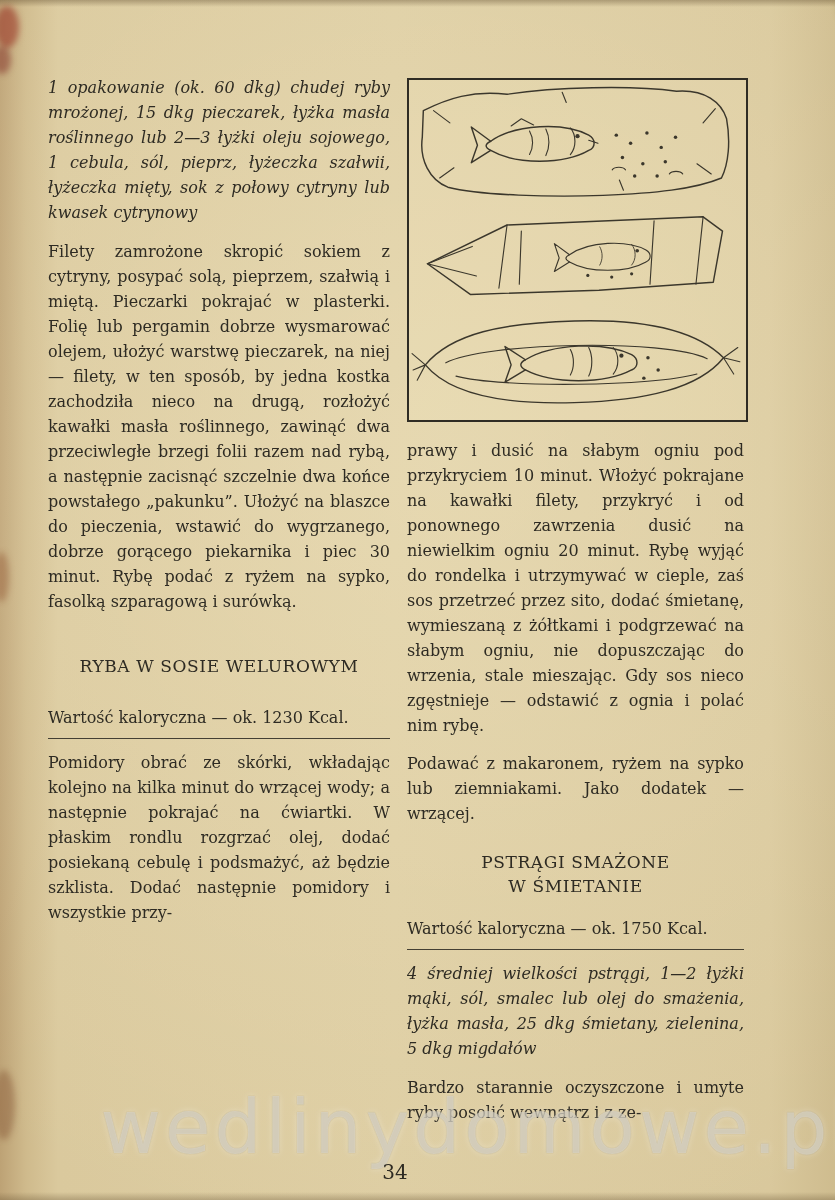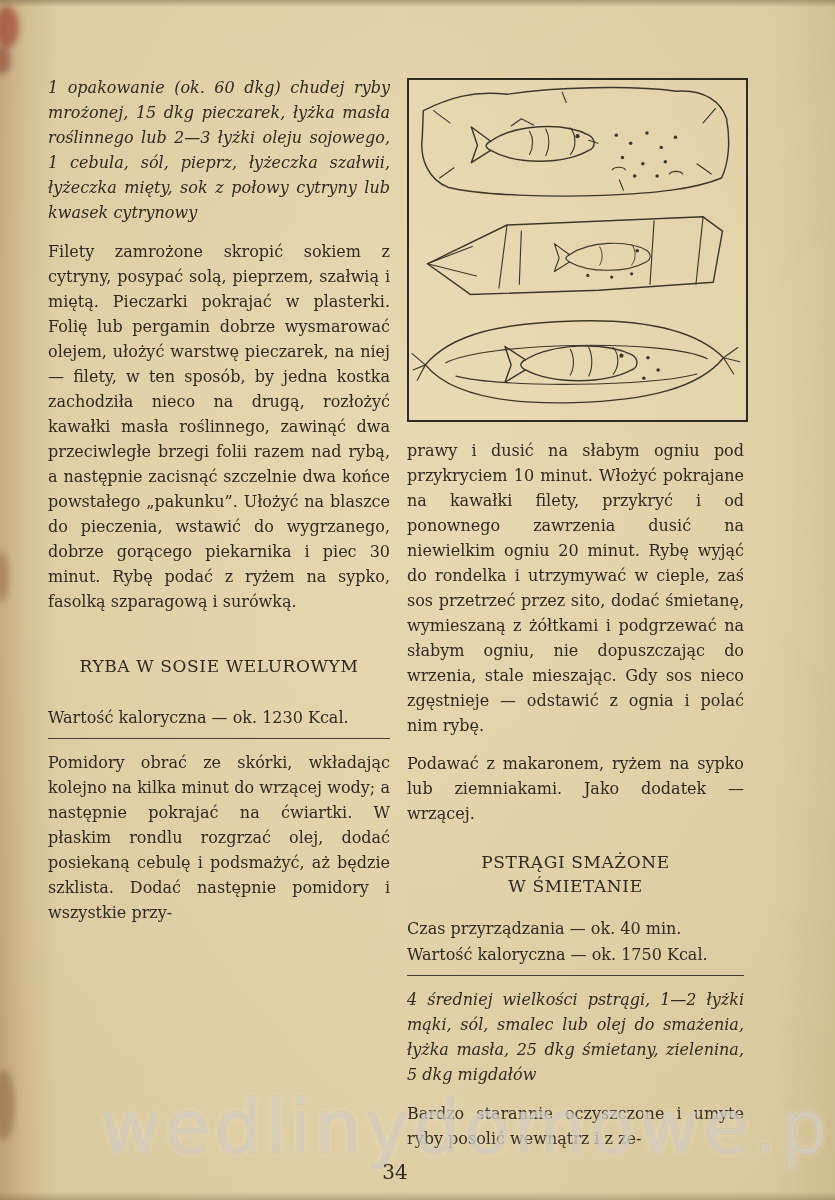--- a/index.html
+++ b/index.html
@@ -146,21 +146,20 @@
     </div>
 
     <p class="body">prawy i dusić na słabym ogniu pod przykryciem 10 minut. Włożyć pokrajane na kawałki filety, przykryć i od ponownego zawrzenia dusić na niewielkim ogniu 20 minut. Rybę wyjąć do rondelka i utrzymywać w cieple, zaś sos przetrzeć przez sito, dodać śmietanę, wymieszaną z żółtkami i podgrzewać na słabym ogniu, nie dopuszczając do wrzenia, stale mieszając. Gdy sos nieco zgęstnieje — odstawić z ognia i polać nim rybę.</p>
     <p class="body">Podawać z makaronem, ryżem na sypko lub ziemniakami. Jako dodatek — wrzącej.</p>
 
     <h2 class="recipe-title">
       <span>PSTRĄGI SMAŻONE</span><br>
       <span>W ŚMIETANIE</span>
     </h2>
 
-    <p class="meta">Czas przyrządzania — ok. 40 min.</p>
     <p class="meta">Wartość kaloryczna — ok. 1750 Kcal.</p>
 
     <hr class="rule">
 
     <p class="ital">4 średniej wielkości pstrągi, 1—2 łyżki mąki, sól, smalec lub olej do smażenia, łyżka masła, 25 dkg śmietany, zielenina, 5 dkg migdałów</p>
     <p class="body">Bardzo starannie oczyszczone i umyte ryby posolić wewnątrz i z ze-</p>
   </div>
 
   <div class="watermark">wedlinydomowe.pl</div>
 

